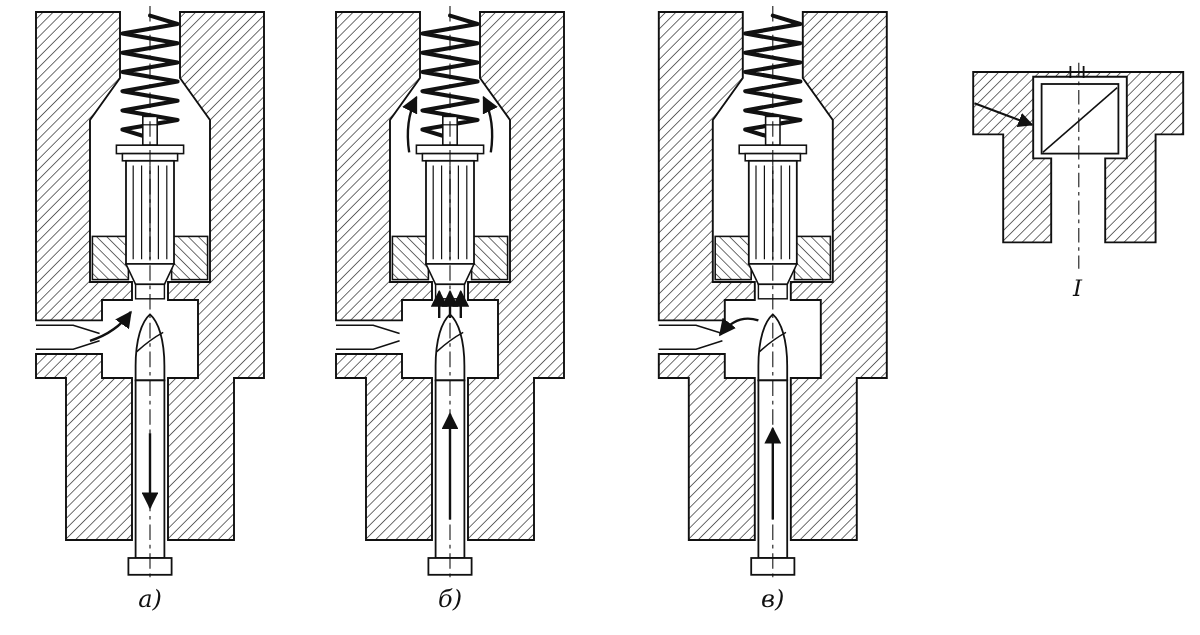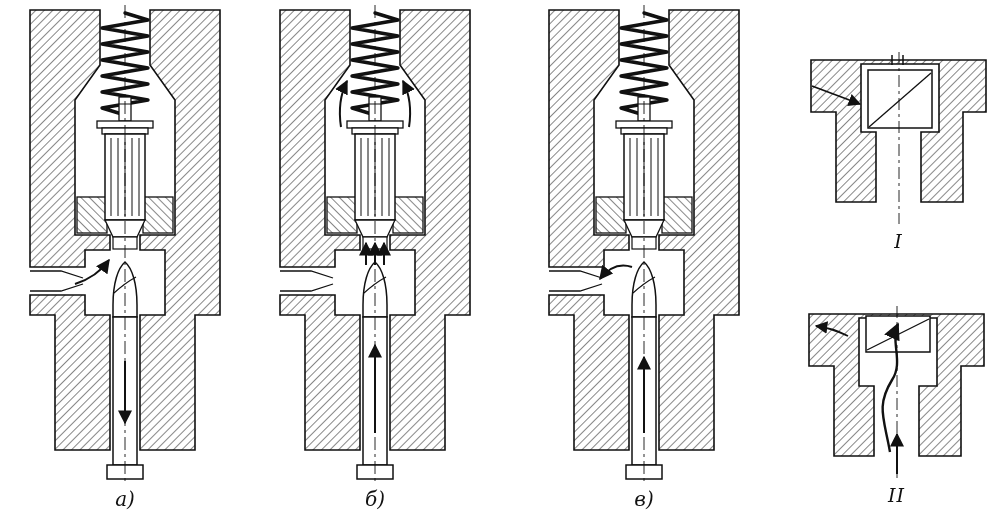--- a/index.html
+++ b/index.html
@@ -123,30 +123,14 @@
         <line x1="63" y1="75" x2="125" y2="21" stroke="#111" stroke-width="1.3"></line>
         <line x1="86" y1="3" x2="86" y2="13" stroke="#111" stroke-width="1.5"></line>
         <line x1="97" y1="3" x2="97" y2="13" stroke="#111" stroke-width="1.5"></line>
       </g>
       <path d="M6,34 L54,52" stroke="#111" stroke-width="1.8" fill="none" marker-end="url(#arr)"></path>
       <line x1="93" y1="0" x2="93" y2="172" stroke="#111" stroke-width="0.9" stroke-dasharray="12 4 3 4"></line>
     </svg>
     <div class="caption roman">I</div>
   </div>
 
-  <div class="fig" style="left:804px;top:306px;width:185px;">
-    <svg width="185" height="175" viewBox="0 0 185 175">
-      <path d="M5,8 H180 V60 H157 V150 H115 V80 H133 V12 H55 V80 H70 V150 H30 V60 H5 Z" fill="url(#hatch)" stroke="#111" stroke-width="1.6"></path>
-      <g>
-        <rect x="62" y="10" width="64" height="36" fill="#fff" stroke="#111" stroke-width="1.5"></rect>
-        <line x1="63" y1="44" x2="125" y2="13" stroke="#111" stroke-width="1.3"></line>
-      </g>
-      <g stroke="#111" fill="none">
-        <path d="M86,146 C80,112 72,100 88,74 C100,56 86,36 94,18" stroke-width="2.4" marker-end="url(#arr)"></path>
-        <line x1="93" y1="168" x2="93" y2="128" stroke-width="2" marker-end="url(#arr)"></line>
-        <path d="M44,30 Q28,22 12,20" stroke-width="1.8" marker-end="url(#arr)"></path>
-      </g>
-      <line x1="93" y1="0" x2="93" y2="172" stroke="#111" stroke-width="0.9" stroke-dasharray="12 4 3 4"></line>
-    </svg>
-    <div class="caption roman">II</div>
-  </div>
 
 </div>
 
 </body></html>

